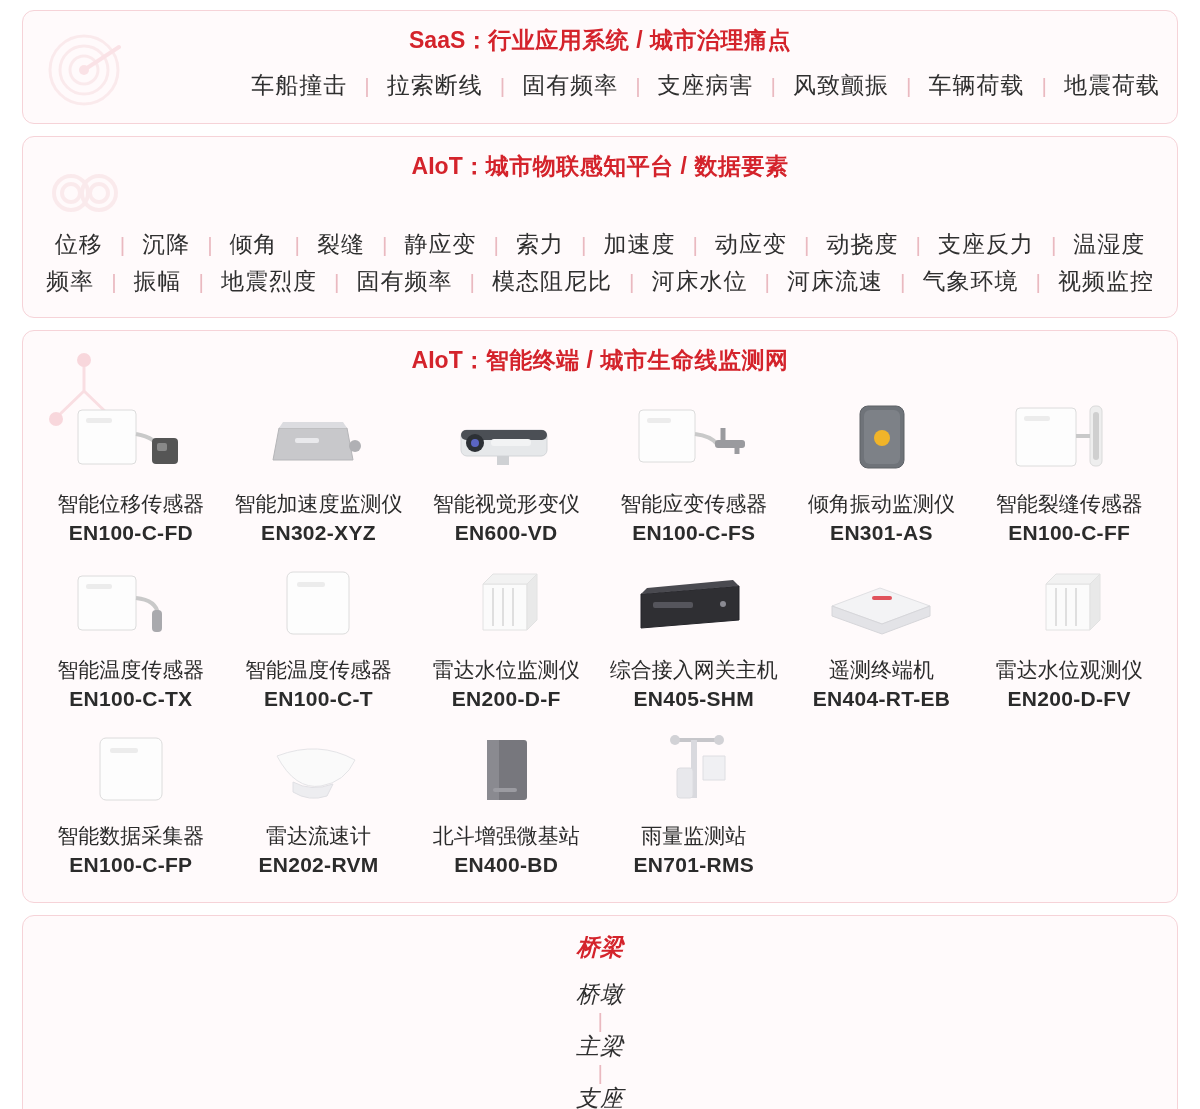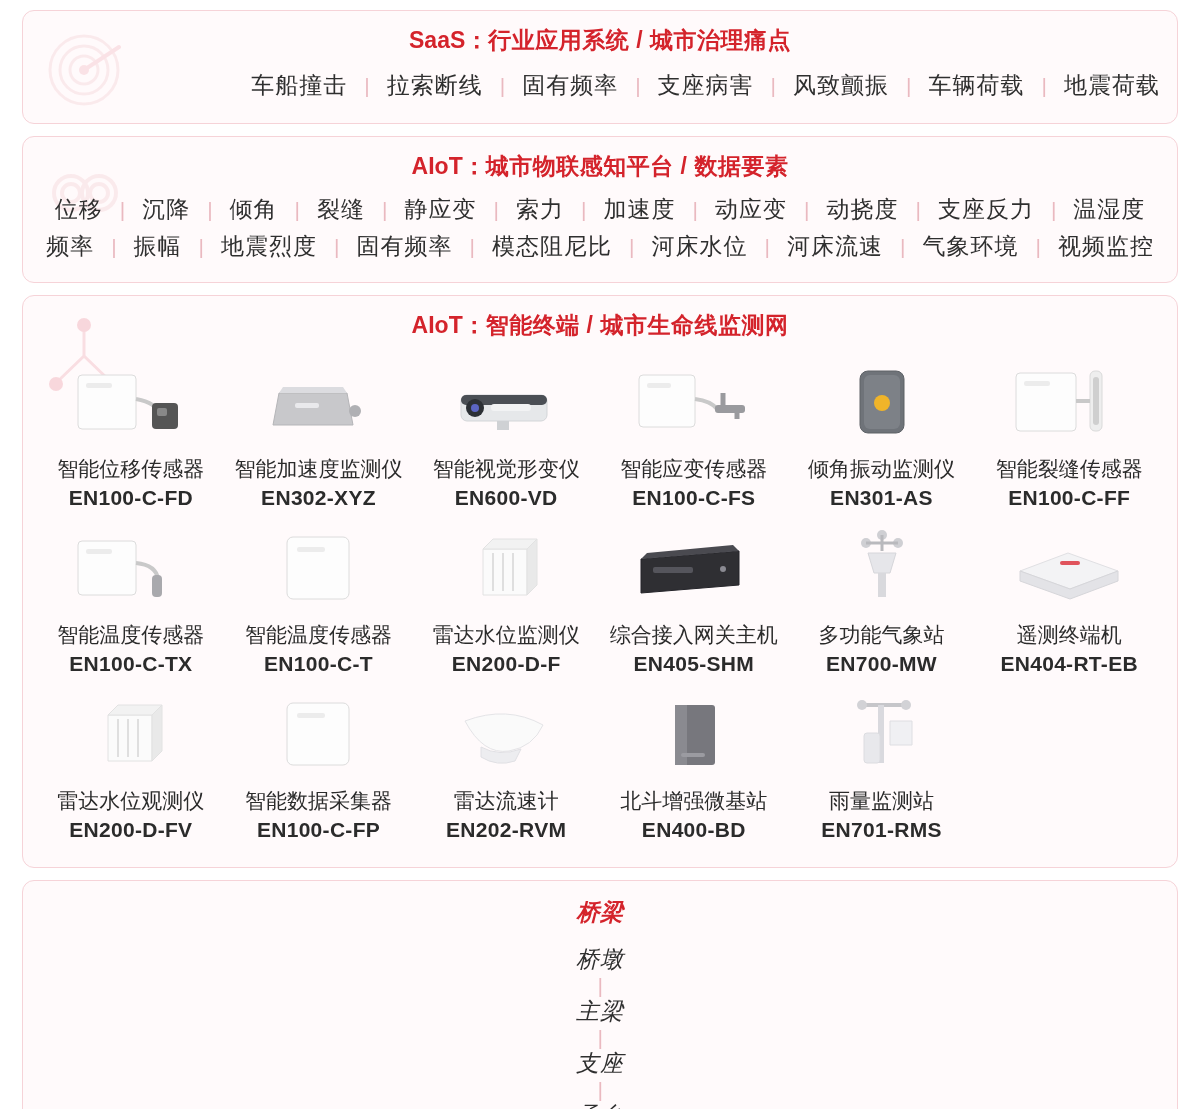--- a/index.html
+++ b/index.html
@@ -62,21 +62,21 @@
   
   .tag-row {
     display: flex;
     flex-wrap: nowrap;
     justify-content: center;
     align-items: center;
     position: relative;
     z-index: 2;
   }
   .tag-row.r1 { padding: 8px 0 22px 0; justify-content: flex-end; }
-  .tag-row.daas1 { padding: 6px 0 4px 0; }
+  .tag-row.daas1 { padding: 6px 0 4px 0; margin-top: 35px; }
   .tag-row.daas2 { padding: 2px 0 20px 0; }
   .tag-row.bridge { padding: 10px 0 26px 0; flex-direction: column; }
 
   .tag {
     font-size: 23px;
     color: #2f2f2f;
     padding: 0 17px;
     white-space: nowrap;
     letter-spacing: 1px;
   }
@@ -389,36 +389,20 @@
               <path d="M22 34 L120 26 L114 20 L28 28 Z" fill="#4a4a50"></path>
               <rect x="34" y="42" width="40" height="6" rx="2" fill="#55555c"></rect>
               <circle cx="104" cy="44" r="3" fill="#8a8a92"></circle>
             </g>
           </svg>
         </span>
         <span class="dev-name">综合接入网关主机</span>
         <span class="dev-model">EN405-SHM</span>
       </div>
 
-      <div class="dev">
-        <span class="dev-img">
-          <svg width="150" height="86" viewBox="0 0 150 86">
-            <g>
-              <circle cx="60" cy="18" r="5" fill="#cfcfd3"></circle>
-              <circle cx="92" cy="18" r="5" fill="#cfcfd3"></circle>
-              <circle cx="76" cy="10" r="5" fill="#cfcfd3"></circle>
-              <path d="M60 18 L92 18 M76 10 L76 26" stroke="#b9b9bd" stroke-width="3"></path>
-              <path d="M62 28 L90 28 L84 48 L68 48 Z" fill="#e6e6ea" stroke="#d6d6da"></path>
-              <rect x="72" y="48" width="8" height="24" fill="#d9d9dd"></rect>
-            </g>
-          </svg>
-        </span>
-        <span class="dev-name">多功能气象站</span>
-        <span class="dev-model">EN700-MW</span>
-      </div>
 
       <div class="dev">
         <span class="dev-img">
           <svg width="150" height="86" viewBox="0 0 150 86">
             <g>
               <path d="M26 46 L74 28 L124 46 L76 64 Z" fill="#f3f3f5" stroke="#e0e0e3"></path>
               <path d="M26 46 L26 56 L76 74 L124 56 L124 46 L76 64 Z" fill="#e3e3e7" stroke="#d6d6da"></path>
               <rect x="66" y="36" width="20" height="4" rx="2" fill="#e0535c"></rect>
             </g>
           </svg>

